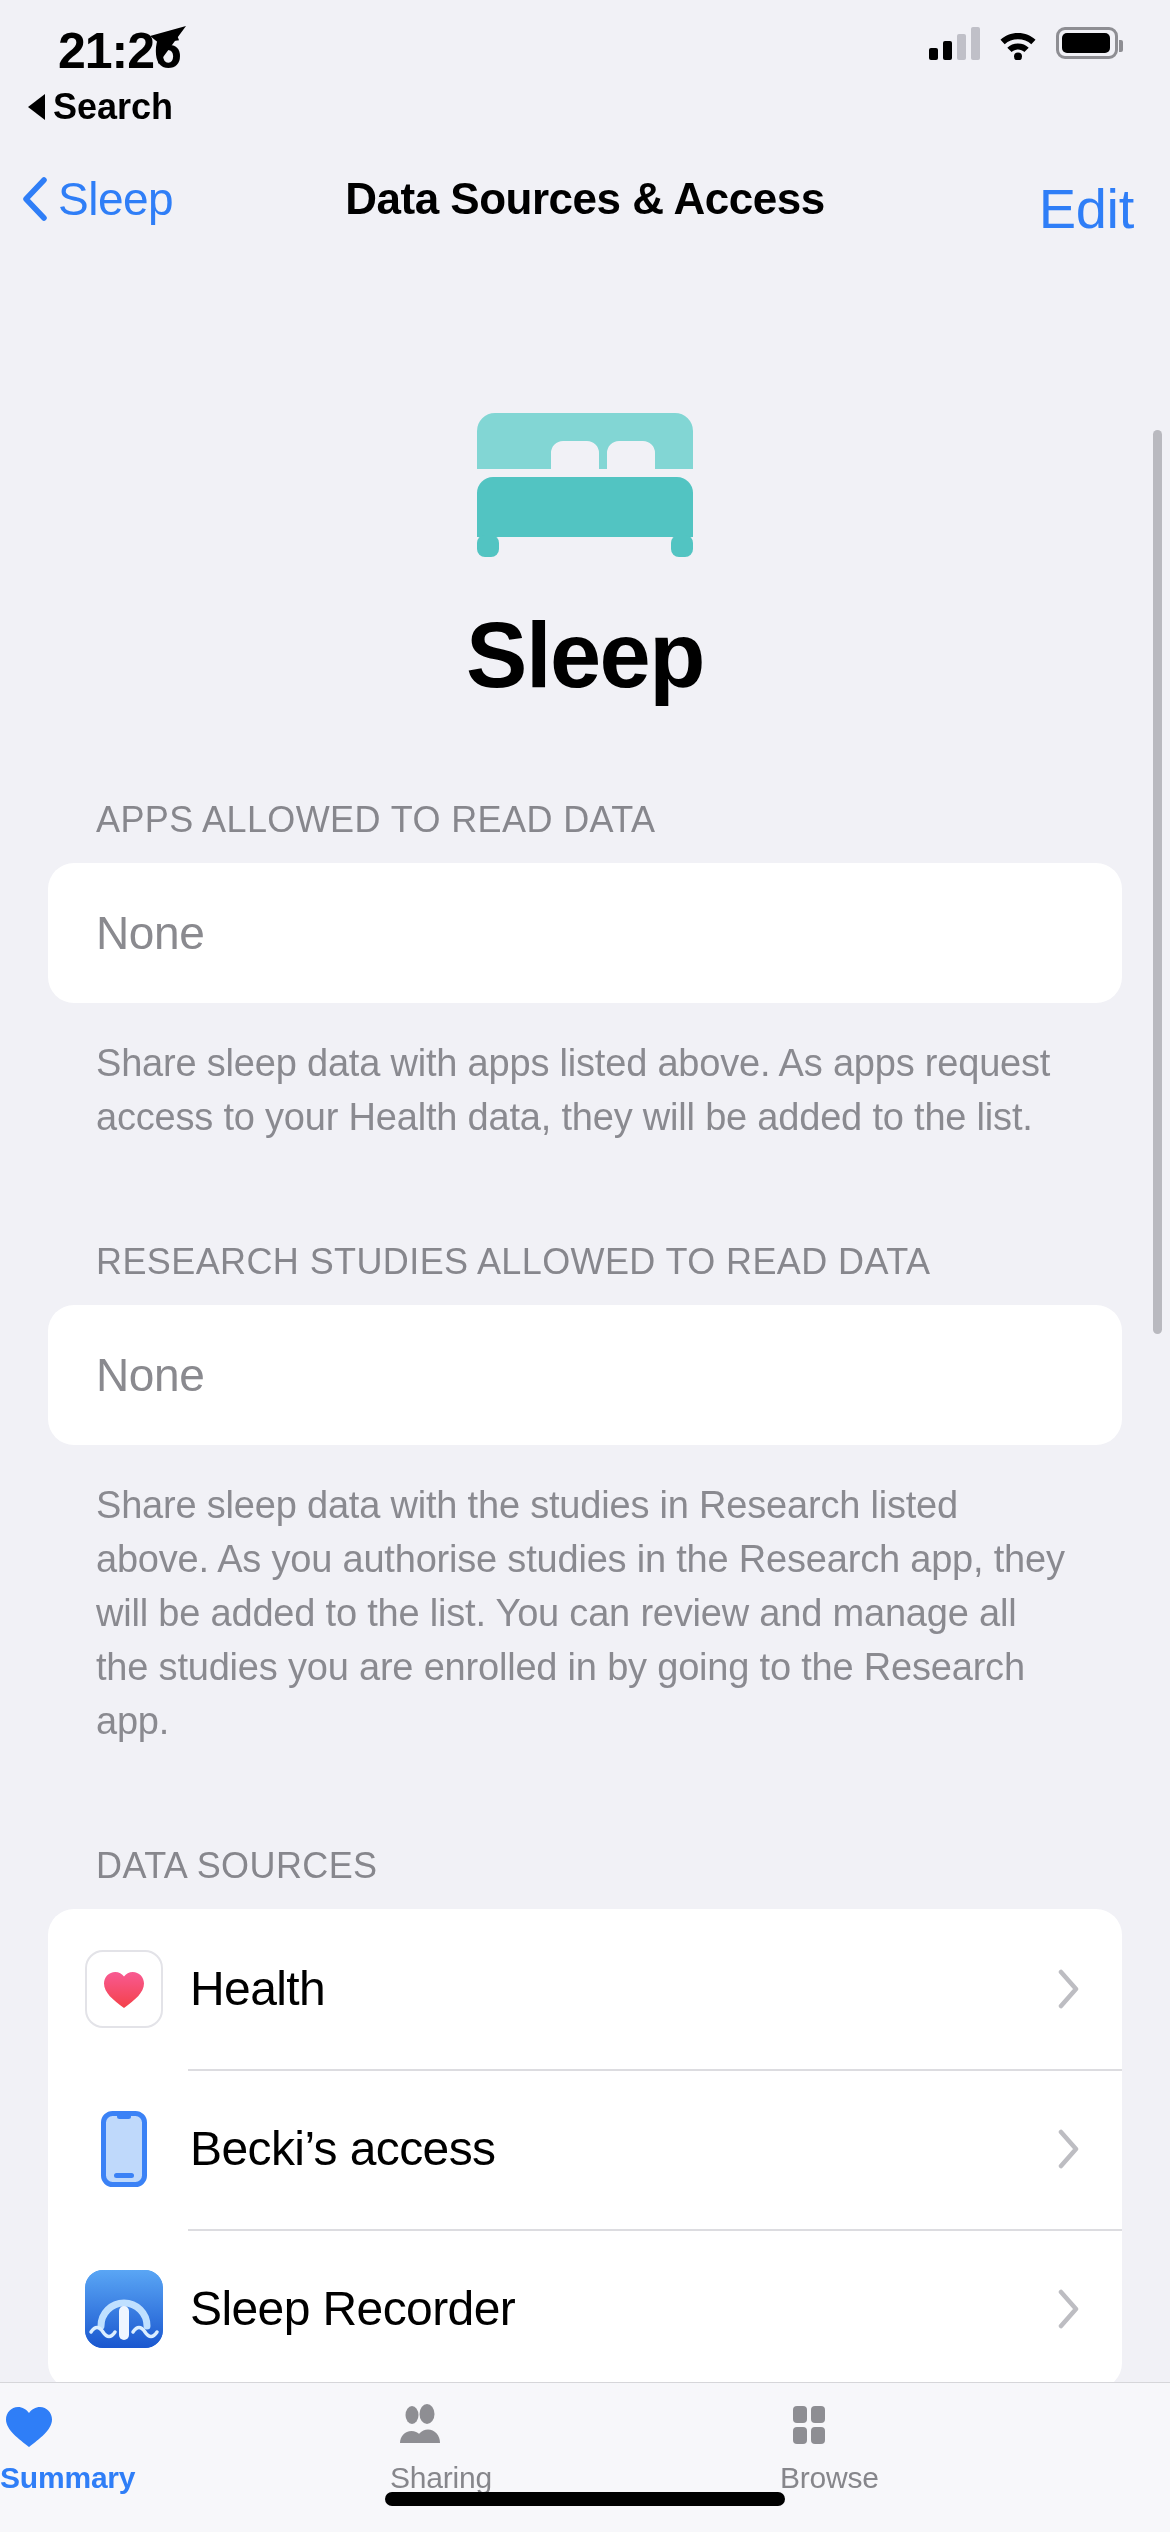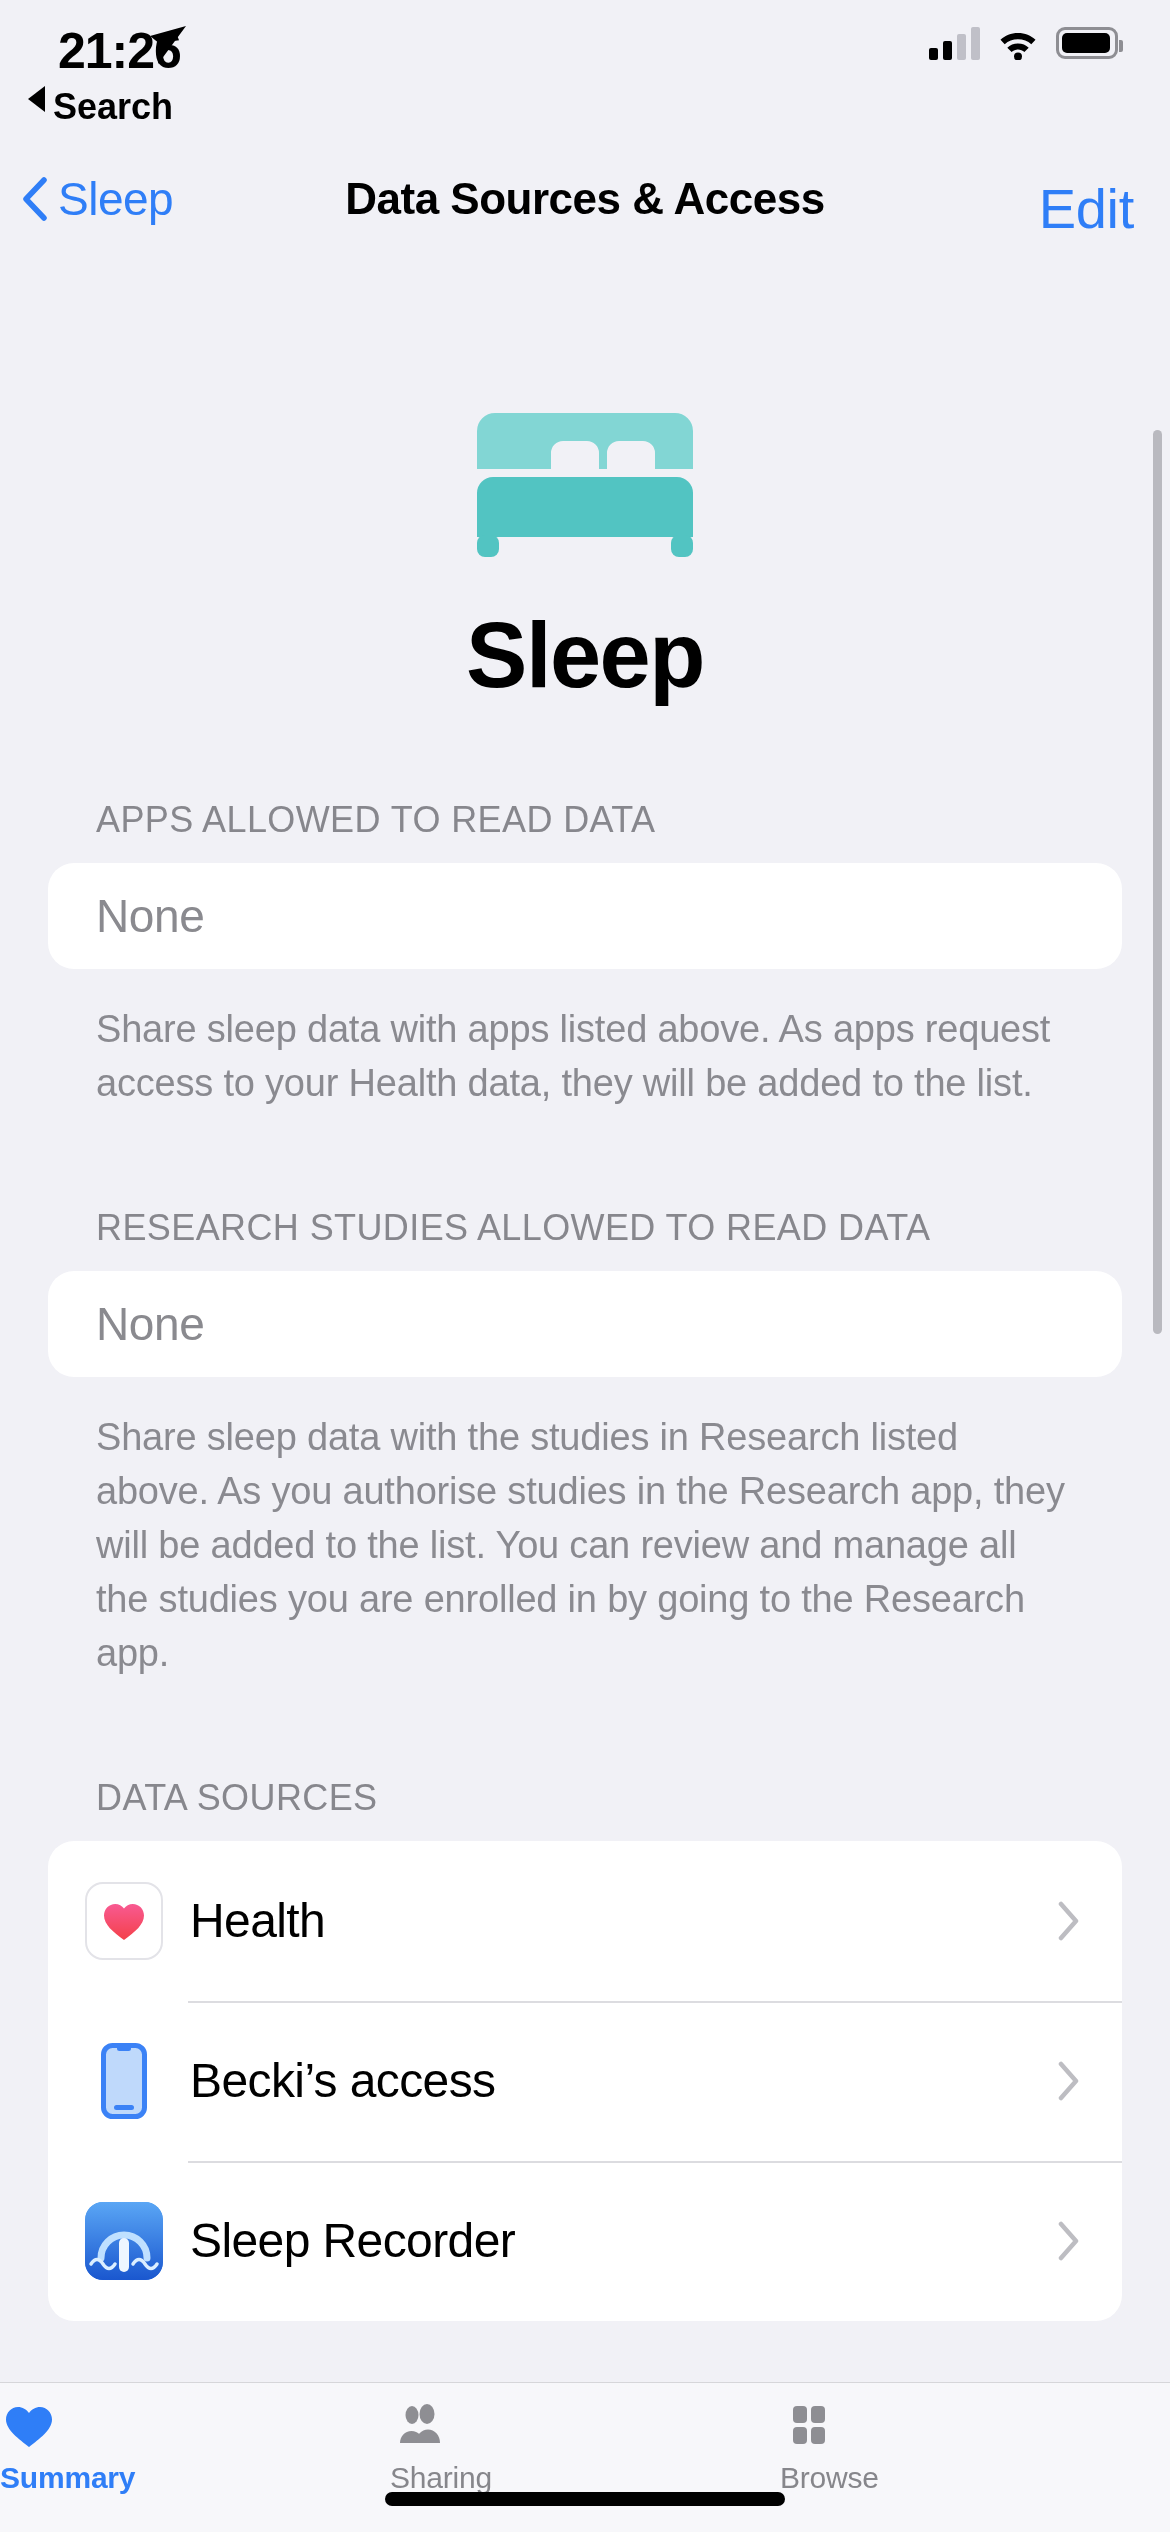--- a/index.html
+++ b/index.html
@@ -49,21 +49,21 @@
     width:4px; height:12px; background:#8e8e93; border-radius:0 2px 2px 0;
   }
   .batt .fill {
     position:absolute; left:3px; top:3px; bottom:3px;
     width:48px; background:#000; border-radius:5px;
   }
 
   
   .backapp {
     position:absolute; left:28px; top:86px;
-    display:flex; align-items:flex-start; gap:8px;
+    display:flex; align-items:center; gap:8px;
     font-size:36px; font-weight:600; color:#000;
   }
   .backapp .tri {
     width:0; height:0;
     border-top:13px solid transparent;
     border-bottom:13px solid transparent;
     border-right:17px solid #000;
   }
 
   
@@ -111,21 +111,21 @@
   }
   .section-header.tight { margin-top:96px; }
 
   .card {
     margin:22px 48px 0 48px;
     background:#fff;
     border-radius:26px;
     overflow:hidden;
   }
   .card-empty {
-    height:106px;
+    height:140px;
     display:flex; align-items:center;
     padding-left:48px;
     font-size:46px; color:#8a8a8f;
     letter-spacing:-0.4px;
   }
   .footnote {
     margin:34px 96px 0 96px;
     font-size:38px; line-height:1.42; color:#8a8a90;
     letter-spacing:-0.2px;
   }

